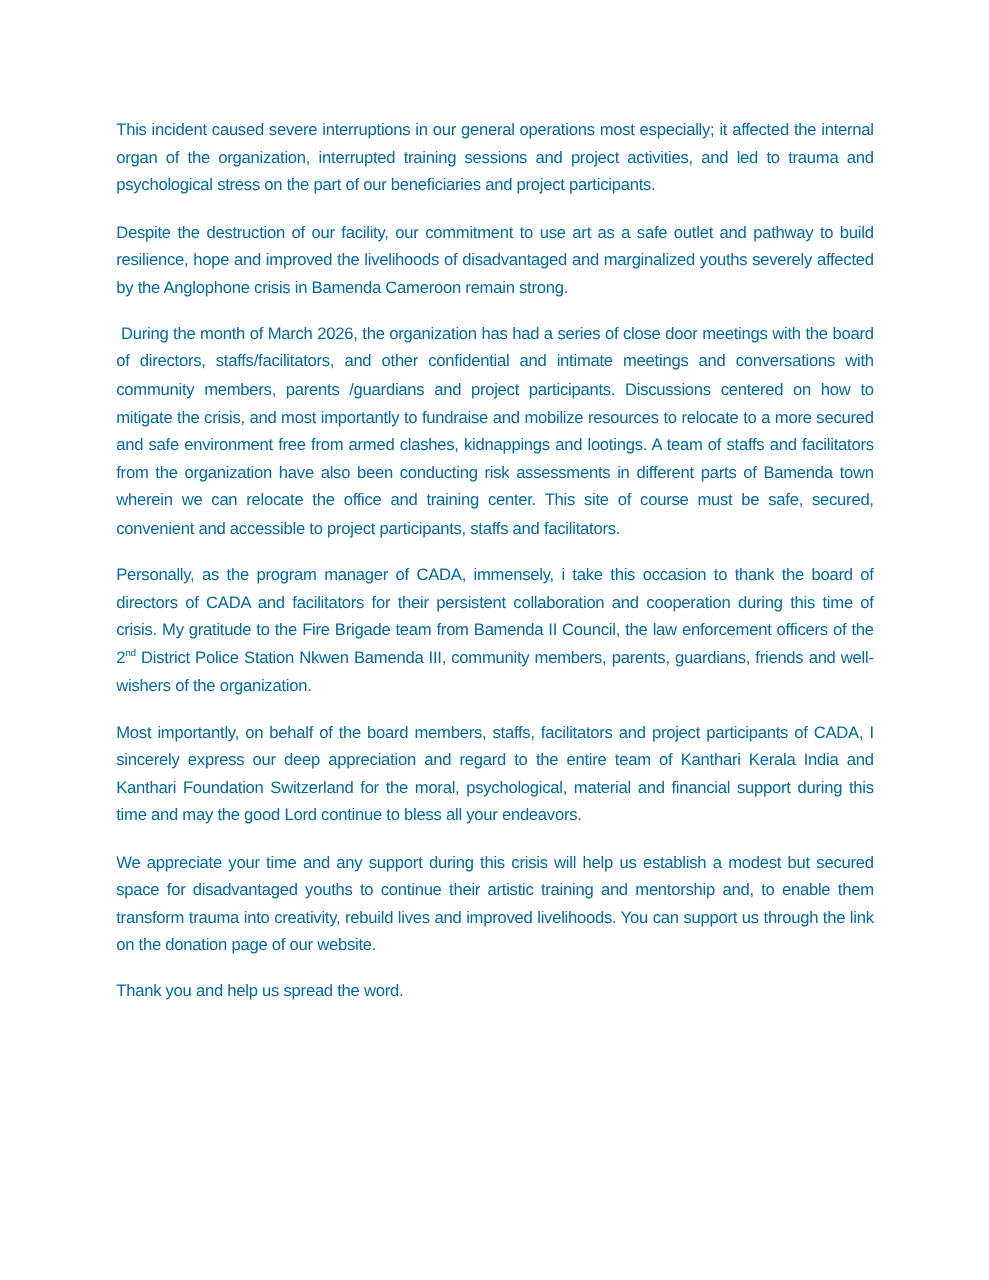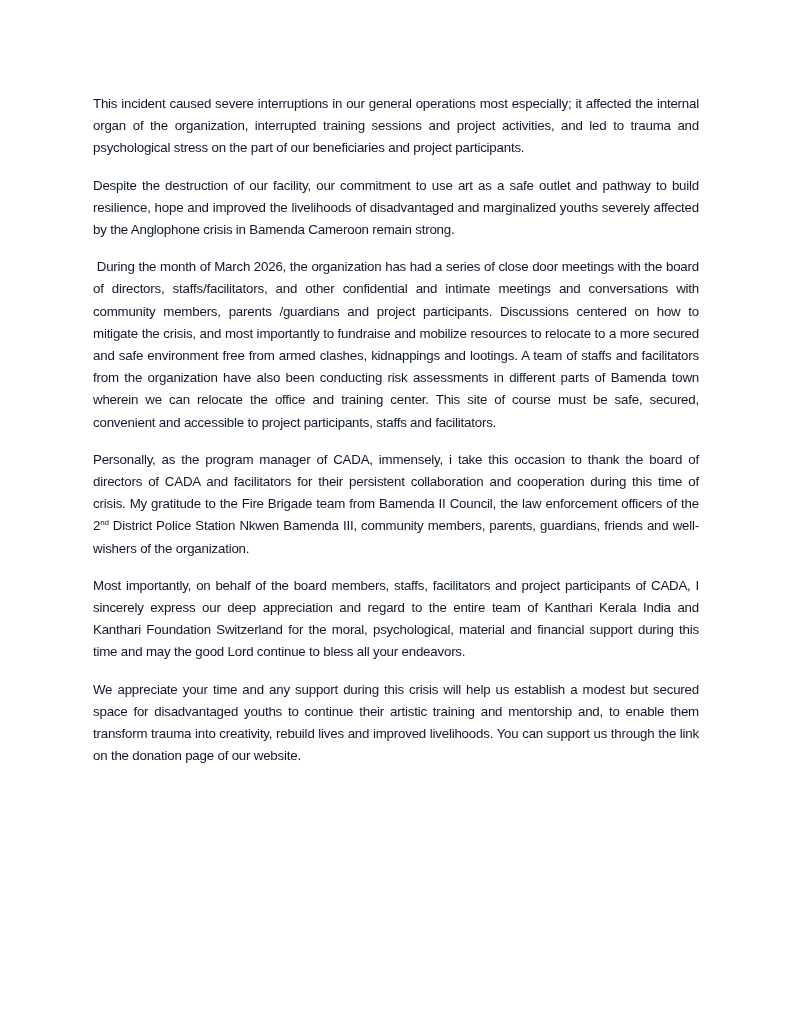--- a/index.html
+++ b/index.html
@@ -11,21 +11,21 @@
       width: 791px;
       height: 1024px;
       overflow: hidden;
       position: relative;
     }
     .page {
       position: absolute;
       left: 93px;
       top: 93px;
       width: 606px;
-      color: #0f172a;
+      color: #0369a1;
       font-family: "Liberation Sans", sans-serif;
       font-size: 13.3px;
       line-height: 22.2px;
       letter-spacing: -0.2px;
     }
     .para {
       margin: 0 0 15px 0;
       text-align: justify;
       text-justify: inter-word;
     }
@@ -50,13 +50,14 @@
   <p class="para last-line-left">Despite the destruction of our facility, our commitment to use art as a safe outlet and pathway to build resilience, hope and improved the livelihoods of disadvantaged and marginalized youths severely affected by the Anglophone crisis in Bamenda Cameroon remain strong.</p>
 
   <p class="para last-line-left indent-space">During the month of March 2026, the organization has had a series of close door meetings with the board of directors, staffs/facilitators, and other confidential and intimate meetings and conversations with community members, parents /guardians and project participants. Discussions centered on how to mitigate the crisis, and most importantly to fundraise and mobilize resources to relocate to a more secured and safe environment free from armed clashes, kidnappings and lootings. A team of staffs and facilitators from the organization have also been conducting risk assessments in different parts of Bamenda town wherein we can relocate the office and training center. This site of course must be safe, secured, convenient and accessible to project participants, staffs and facilitators.</p>
 
   <p class="para last-line-left"><span>Personally, as the program manager of CADA, immensely, i take this occasion to thank the board of directors of CADA and facilitators for their persistent collaboration and cooperation during this time of crisis. My gratitude to the Fire Brigade team from Bamenda II Council, the law enforcement officers of the 2</span><sup>nd</sup><span> District Police Station Nkwen Bamenda III, community members, parents, guardians, friends and well-wishers of the organization.</span></p>
 
   <p class="para last-line-left">Most importantly, on behalf of the board members, staffs, facilitators and project participants of CADA, I sincerely express our deep appreciation and regard to the entire team of Kanthari Kerala India and Kanthari Foundation Switzerland for the moral, psychological, material and financial support during this time and may the good Lord continue to bless all your endeavors.</p>
 
   <p class="para last-line-left">We appreciate your time and any support during this crisis will help us establish a modest but secured space for disadvantaged youths to continue their artistic training and mentorship and, to enable them transform trauma into creativity, rebuild lives and improved livelihoods. You can support us through the link on the donation page of our website.</p>
 
+  <p class="para last-line-left">Thank you and help us spread the word.</p>
 </div>
 
 </body></html>

